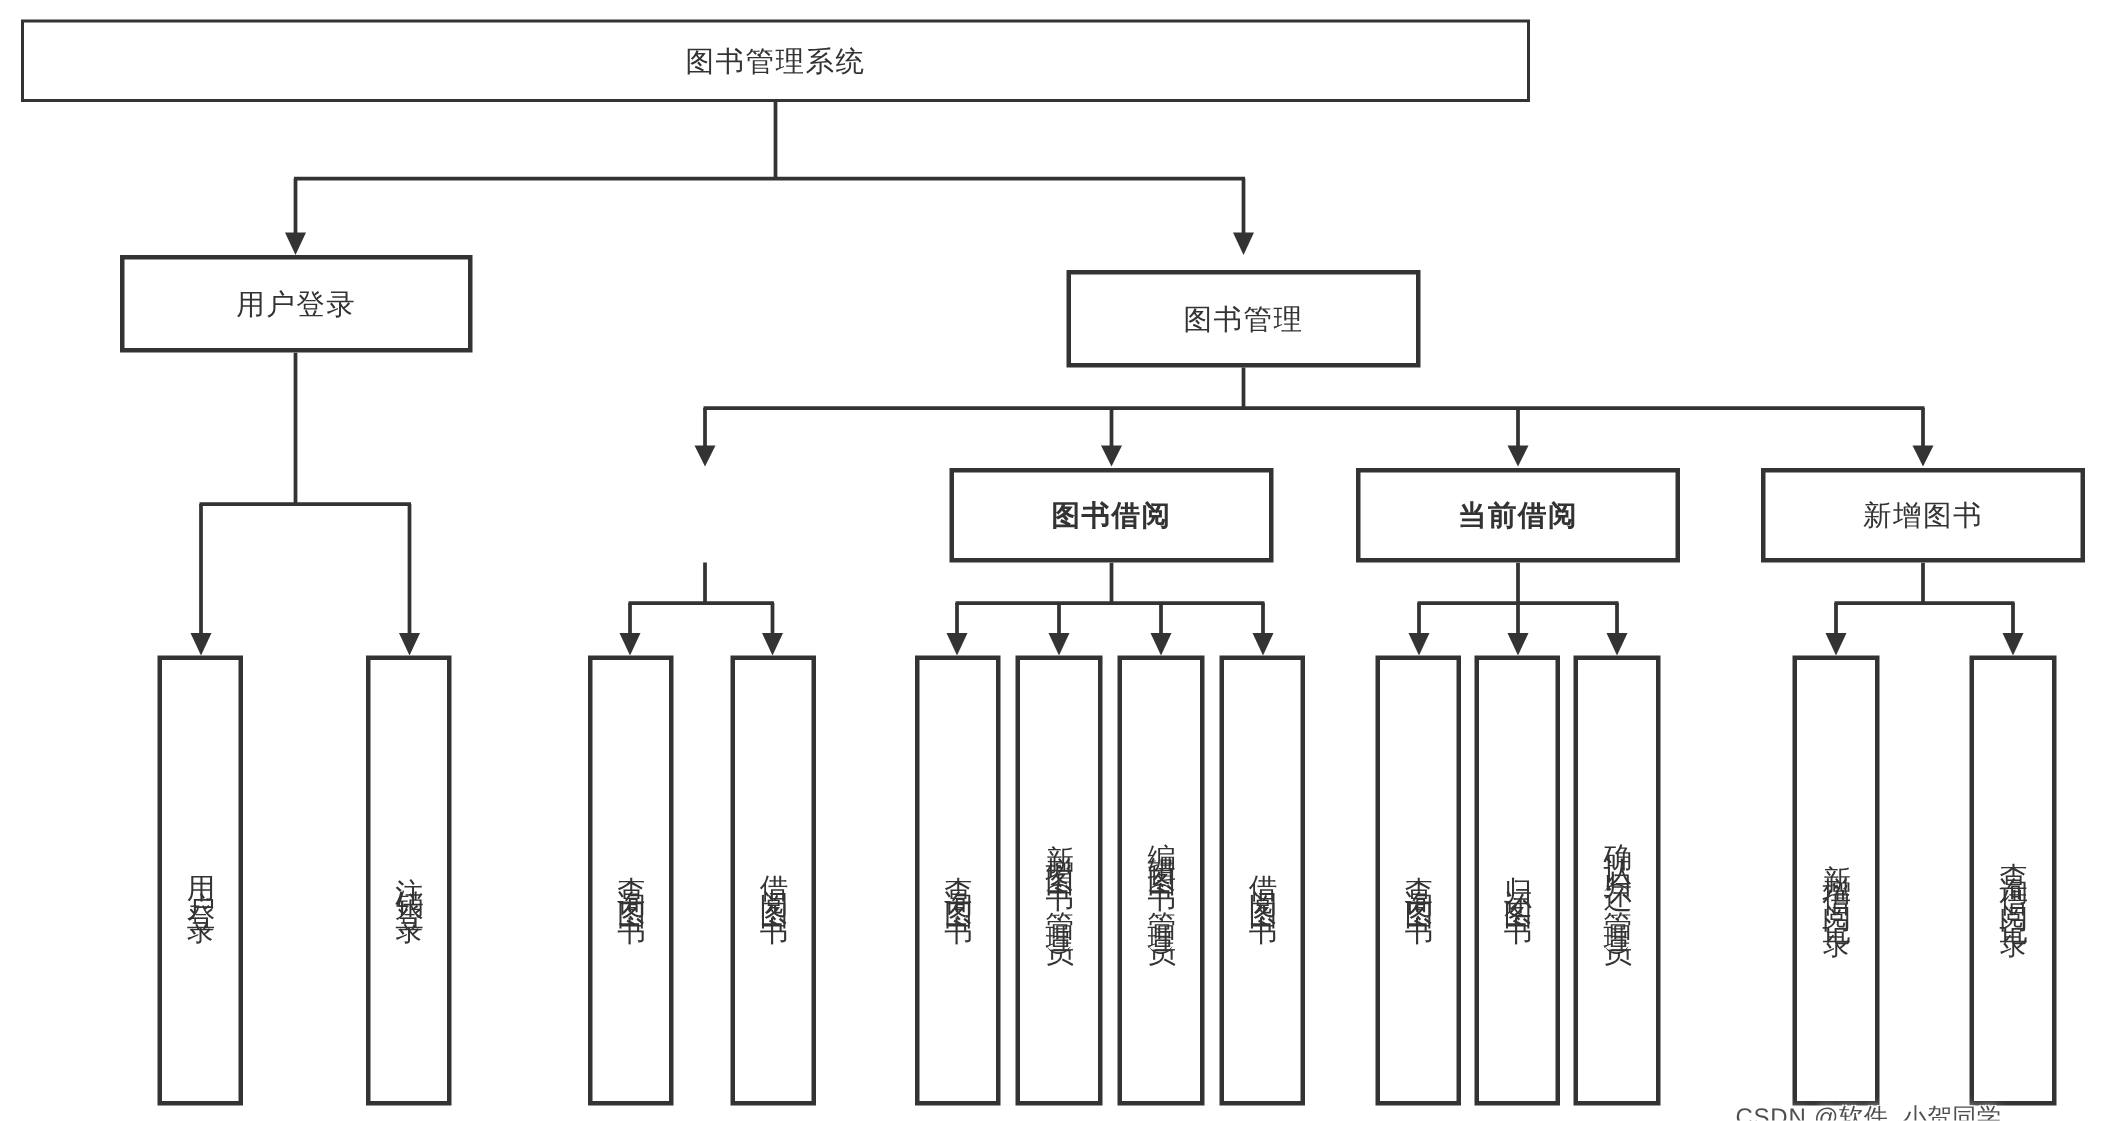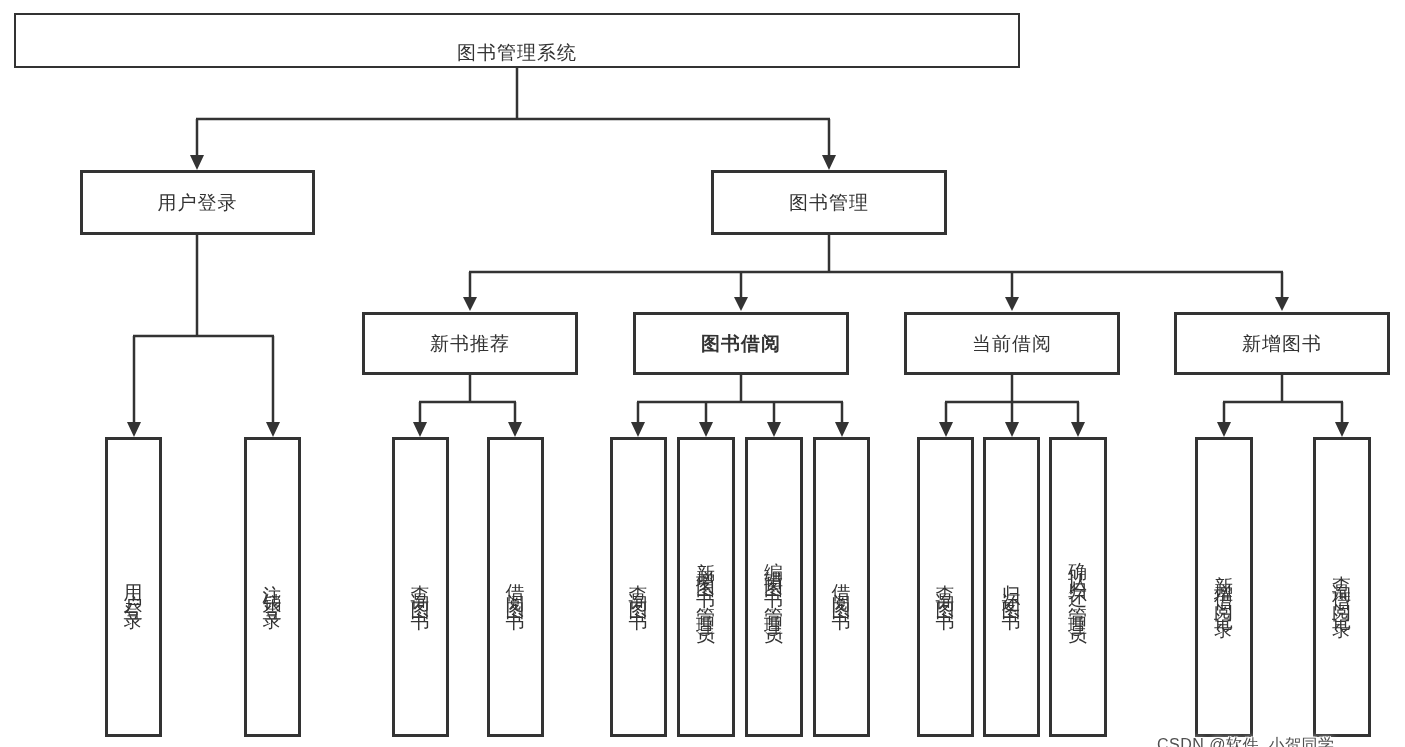--- a/index.html
+++ b/index.html
@@ -138,38 +138,35 @@
     <g>
       <line x1="1282" y1="375" x2="1282" y2="403"></line>
       <line x1="1223" y1="402" x2="1343" y2="402"></line>
       <line x1="1224" y1="402" x2="1224" y2="423"></line>
       <polygon points="1217,422 1231,422 1224,437"></polygon>
       <line x1="1342" y1="402" x2="1342" y2="423"></line>
       <polygon points="1335,422 1349,422 1342,437"></polygon>
     </g>
   </svg>
 
-  <div class="node root h-node" style="left:14px; top:13px; width:1006px; height:55px;align-items:flex-end;">
+  <div class="node root h-node" style="left:14px; top:13px; width:1006px; height:55px;">
     <span>图书管理系统</span>
   </div>
 
   <div class="node h-node" style="left:80px; top:170px; width:235px; height:65px;">
     <span>用户登录</span>
   </div>
-  <div class="node h-node" style="left:711px; top:170px; width:236px; height:65px;">
+  <div class="node h-node" style="left:711px; top:180px; width:236px; height:65px;">
     <span>图书管理</span>
   </div>
 
-  <div class="node h-node" style="left:362px; top:312px; width:216px; height:63px;">
-    <span>新书推荐</span>
-  </div>
   <div class="node h-node" style="left:633px; top:312px; width:216px; height:63px;font-weight:bold;">
     <span>图书借阅</span>
   </div>
-  <div class="node h-node" style="left:904px; top:312px; width:216px; height:63px;">
+  <div class="node h-node" style="left:904px; top:312px; width:216px; height:63px;font-weight:bold;">
     <span>当前借阅</span>
   </div>
   <div class="node h-node" style="left:1174px; top:312px; width:216px; height:63px;">
     <span>新增图书</span>
   </div>
 
   <div class="node v-node" style="left:105px; top:437px; width:57px; height:300px;">
     <span>用户登录</span>
   </div>
   <div class="node v-node" style="left:244px; top:437px; width:57px; height:300px;">

